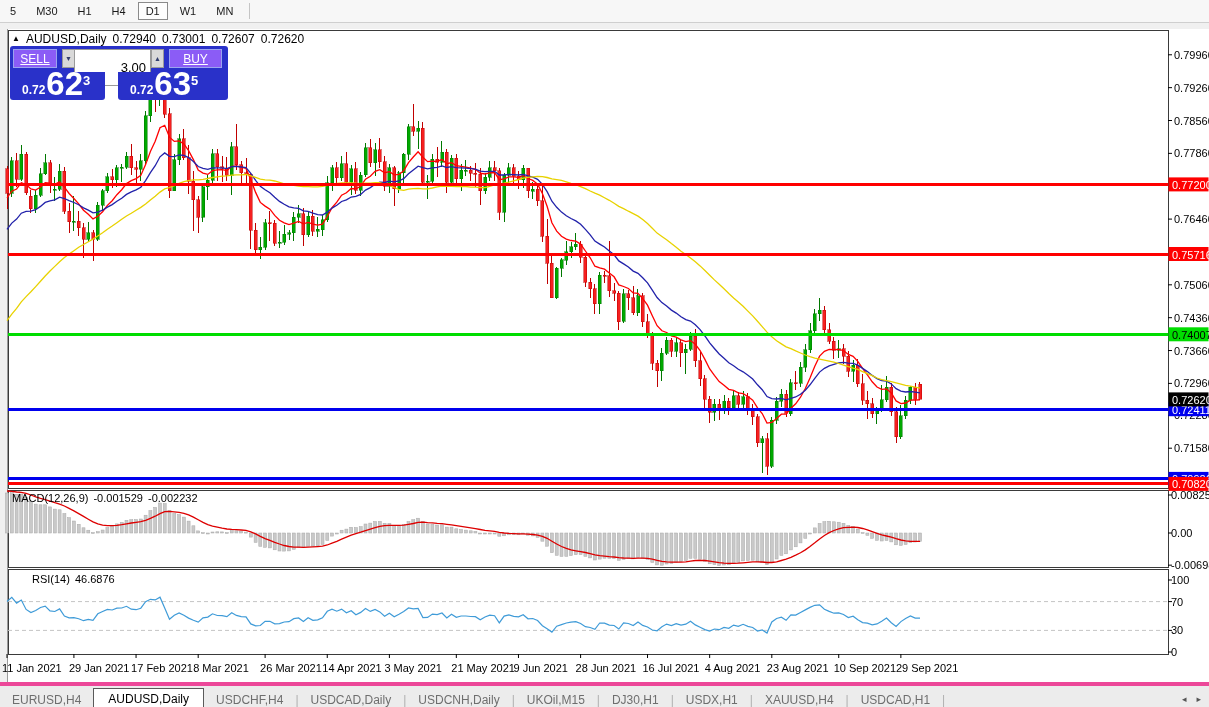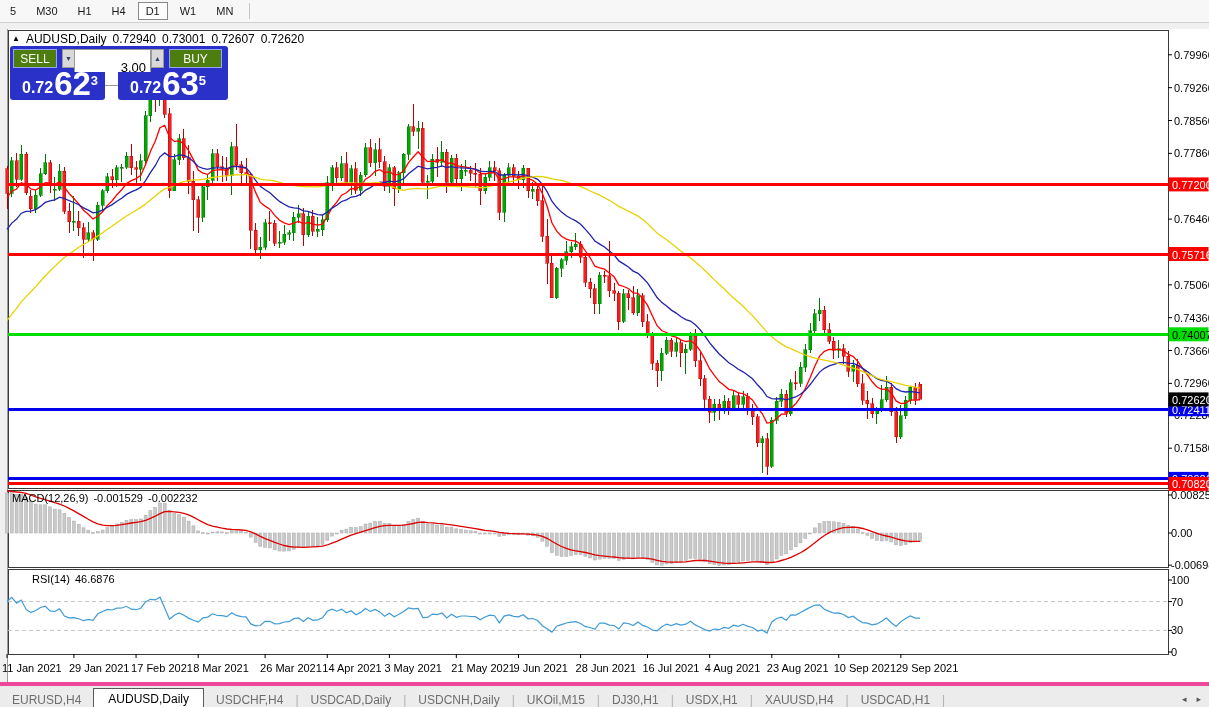--- a/index.html
+++ b/index.html
@@ -11,34 +11,34 @@
     border-bottom:1px solid #cfcfcf;display:flex;align-items:center;z-index:10;}
   .tf-btn{font-size:11px;color:#1a1a1a;padding:2px 7px;margin:0 2px;border:1px solid transparent;cursor:default;}
   .tf-btn.active{background:#fdfdfd;border:1px solid #8a8a8a;}
   .tb-sep{width:1px;height:16px;background:#c5c5c5;margin:0 6px;}
   
   #chart-header{position:absolute;left:12px;top:32px;z-index:6;font-size:12px;color:#000;display:flex;gap:6px;align-items:center;}
   #chart-header .tri{font-size:8px;line-height:1;}
   
   #trade-panel{position:absolute;left:10px;top:46px;width:218px;height:54px;z-index:7;font-family:"Liberation Sans",sans-serif;}
   .tp-top{position:absolute;left:0;top:0;width:218px;height:26px;background:#2931c9;border-radius:3px 3px 0 0;}
-  .tp-btn{position:absolute;top:3px;height:19px;background:#4d7c0f;border:1px solid #9ba3ef;color:#fff;
-    font-size:12px;display:flex;align-items:center;justify-content:center;box-sizing:border-box;cursor:pointer;}
+  .tp-btn{position:absolute;top:3px;height:19px;background:#8b5cf6;border:1px solid #9ba3ef;color:#fff;
+    font-size:12px;display:flex;align-items:center;justify-content:center;box-sizing:border-box;cursor:pointer;text-decoration:underline;}
   #sell-btn{left:3px;width:44px;}
   #buy-btn{left:159px;width:53px;}
   .tp-spin{position:absolute;top:3px;width:13px;height:19px;background:#d9d9d9;border:1px solid #9a9a9a;
     box-sizing:border-box;display:flex;align-items:center;justify-content:center;font-size:7px;color:#34406e;cursor:pointer;}
   #vol-down{left:52px;} #vol-up{left:141px;}
   #volume-box{position:absolute;left:64px;top:3px;width:77px;height:37px;background:#fff;border:1px solid #9a9a9a;
     box-sizing:border-box;font-size:13px;color:#000;display:flex;align-items:center;justify-content:flex-end;padding-right:4px;}
   .tp-price{position:absolute;top:26px;height:28px;background:#2931c9;color:#fff;display:flex;align-items:flex-end;
     padding:0 0 3px 12px;box-sizing:border-box;}
   #bid-box{left:0;width:95px;border-radius:0 0 3px 3px;}
   #ask-box{left:108px;width:110px;border-radius:0 0 3px 3px;}
-  .p-small{font-size:16px;font-weight:bold;margin-right:1px;}
+  .p-small{font-size:12px;font-weight:bold;margin-right:1px;}
   .p-big{font-size:33px;font-weight:bold;line-height:0.82;}
   .p-sup{font-size:13px;font-weight:bold;align-self:flex-start;margin-top:1px;}
   
   .ind-label{position:absolute;z-index:5;font-size:11px;color:#000;display:flex;gap:5px;}
   #macd-label{left:12px;top:492px;}
   #rsi-label{left:12px;top:573px;margin-left:20px;}
   
   #tabbar{position:absolute;left:0;top:682px;width:1209px;height:25px;background:#ececec;
     border-top:4px solid #ec4899;display:flex;align-items:flex-end;z-index:10;font-size:12px;}
   .tab{color:#6e6e6e;padding:3px 12px 4px 12px;cursor:pointer;white-space:nowrap;}

